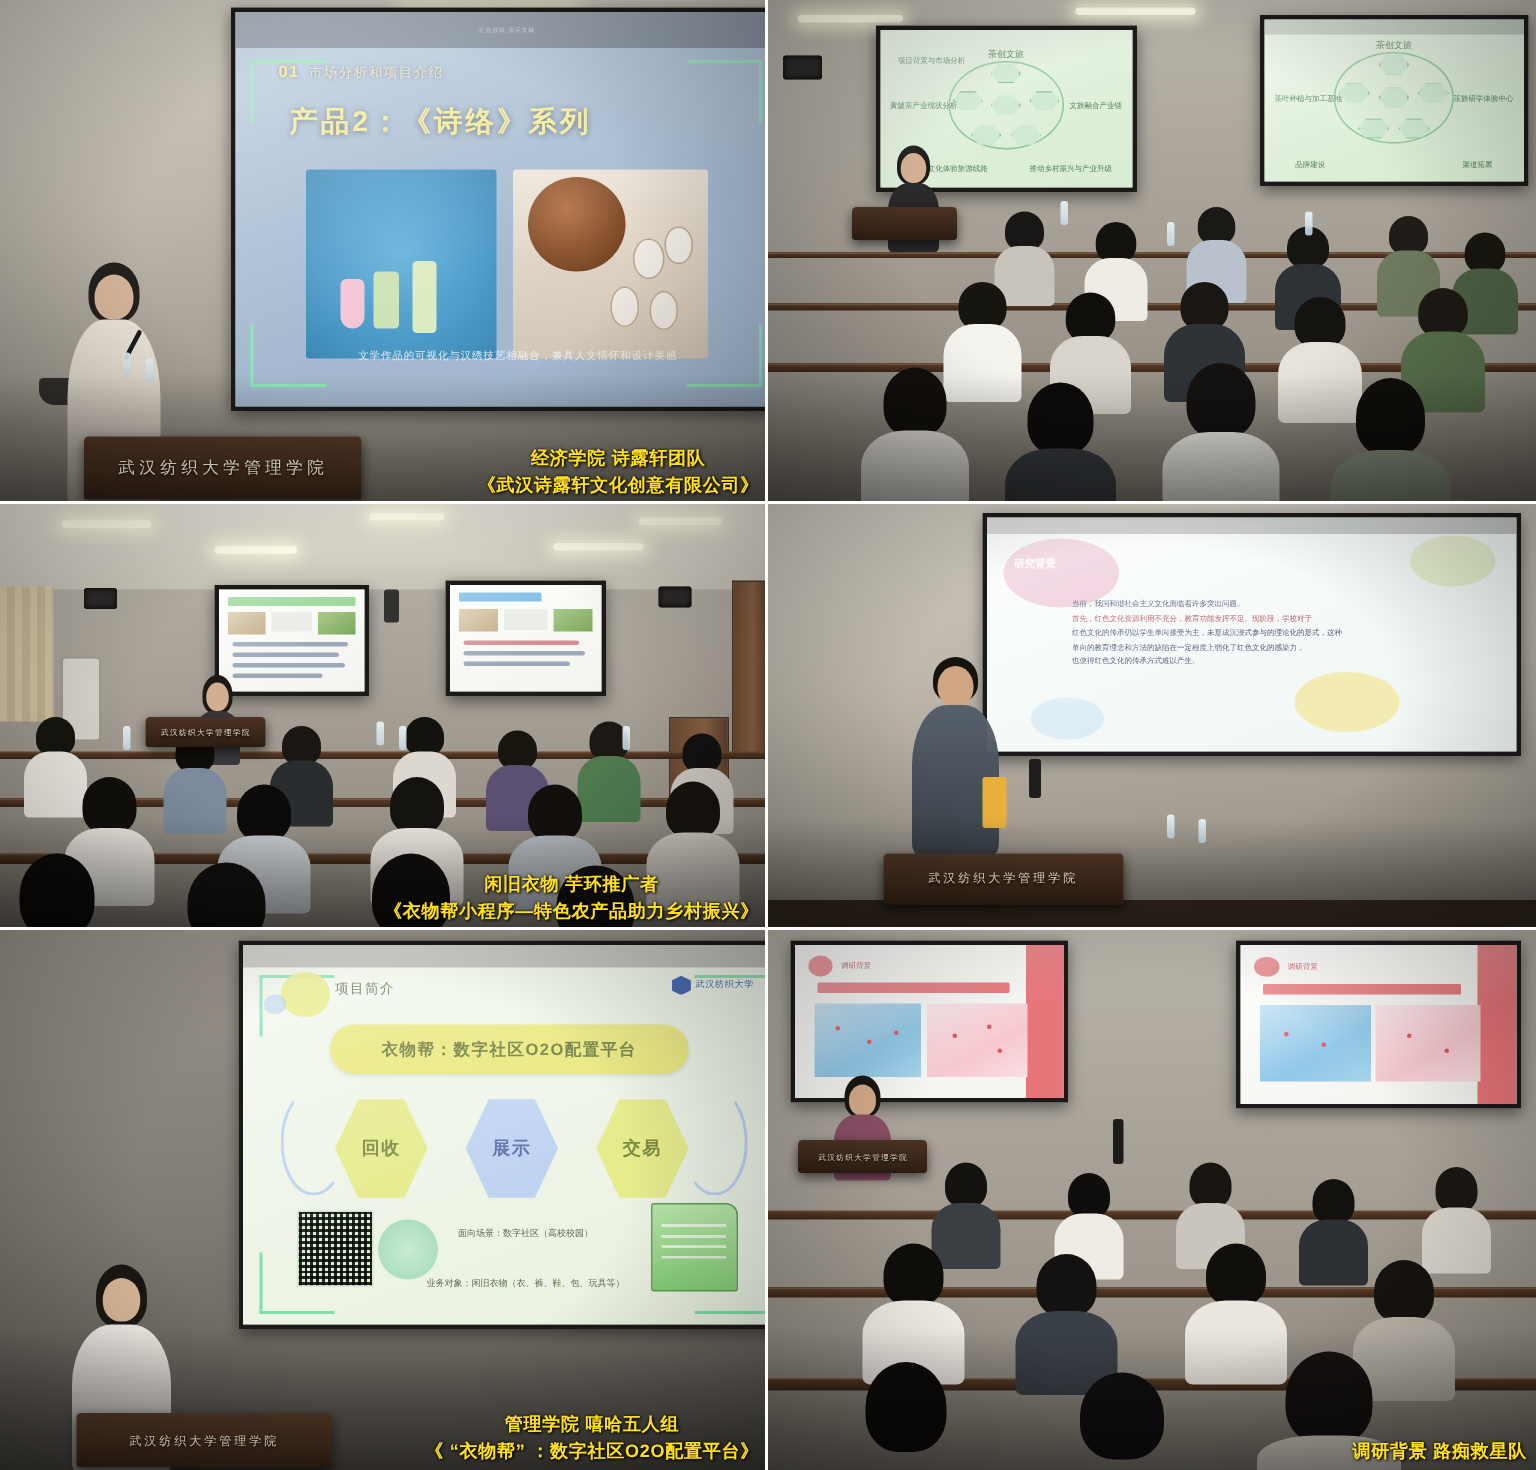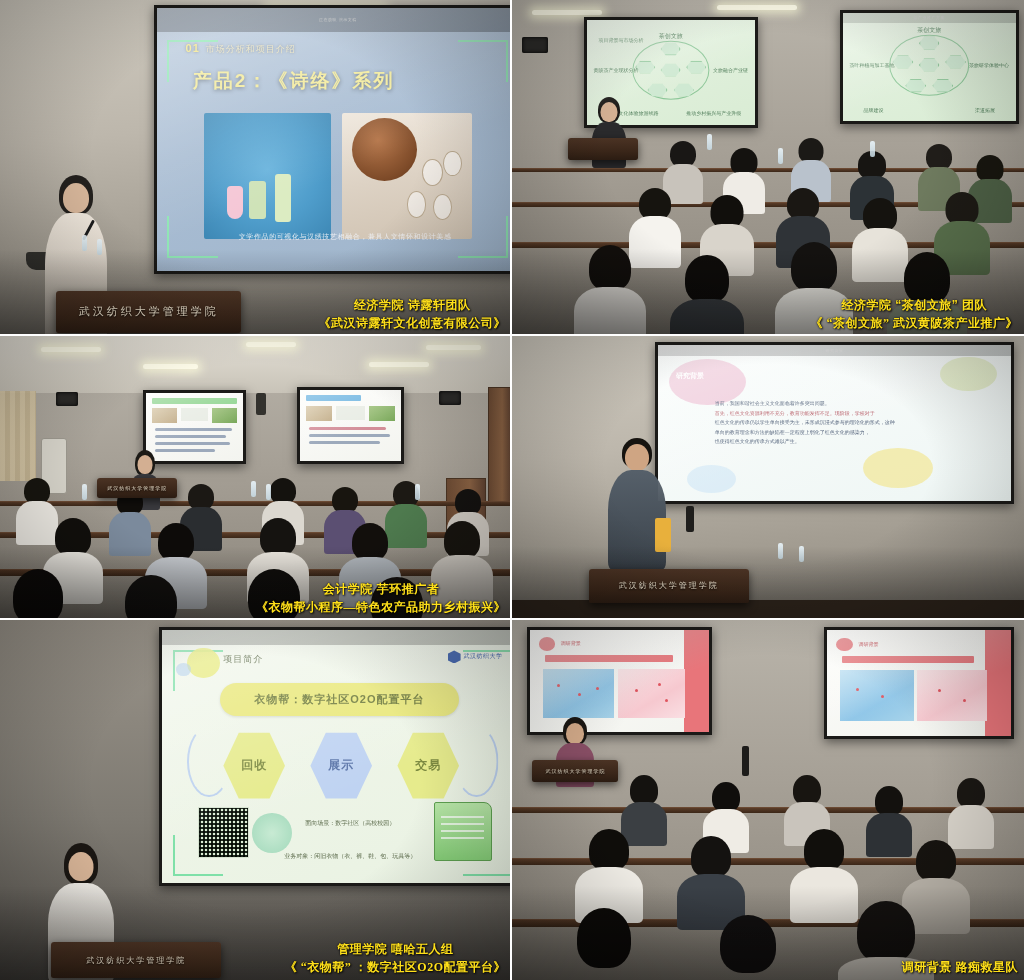--- a/index.html
+++ b/index.html
@@ -306,21 +306,21 @@
   
   .caption {
     position: absolute; right: 6px; bottom: 4px;
     z-index: 70; text-align: center;
     color: #ffe01a;
     font-size: 12px; font-weight: bold;
     line-height: 1.45; letter-spacing: .5px;
     text-shadow: 0 0 2px rgba(0,0,0,.95), 1px 1px 2px rgba(0,0,0,.9);
     white-space: nowrap;
   }
-  .caption .l2 { display: block; font-family: Liberation Serif, serif; }
+  .caption .l2 { display: block; }
 </style>
 </head>
 <body>
 
 <div id="collage">
 
   <div class="cell">
     <div class="scene">
       <div class="wall"></div>
       <div class="tube" style="left:52%;top:2%;width:120px;"></div>
@@ -507,24 +507,20 @@
         <div class="hair" style="top:0;width:46px;height:50px;background:#141210;"></div>
         <div class="torso" style="top:46px;width:78px;height:62px;background:#f3f1ea;"></div>
       </div>
       <div class="person" style="left:76%;top:75%;width:52px;height:92px;">
         <div class="hair" style="top:0;width:46px;height:52px;background:#100e0b;"></div>
         <div class="torso" style="top:48px;width:80px;height:62px;background:#8f9a85;"></div>
       </div>
 
       <div class="floorshadow"></div>
       <div class="vignette"></div>
-    </div>
-    <div class="caption">
-      <span>经济学院 “茶创文旅” 团队</span>
-      <span class="l2">《 “茶创文旅” 武汉黄陂茶产业推广》</span>
     </div>
   </div>
 
   <div class="cell">
     <div class="scene">
       <div class="wall dim"></div>
       <div class="ceiling"></div>
       <div class="tube" style="left:8%;top:4%;width:60px;"></div>
       <div class="tube" style="left:28%;top:10%;width:55px;"></div>
       <div class="tube" style="left:48%;top:2%;width:50px;"></div>
@@ -645,21 +641,21 @@
         <div class="hair" style="top:0;width:52px;height:56px;background:#100e0c;"></div>
       </div>
       <div class="person" style="left:72%;top:85%;width:56px;height:56px;">
         <div class="hair" style="top:0;width:52px;height:54px;background:#15120f;"></div>
       </div>
 
       <div class="floorshadow"></div>
       <div class="vignette"></div>
     </div>
     <div class="caption">
-      <span>会计学院 芋环推广者</span>
+      <span>闲旧衣物 芋环推广者</span>
       <span class="l2">《衣物帮小程序—特色农产品助力乡村振兴》</span>
     </div>
   </div>
 
   <div class="cell right">
     <div class="scene">
       <div class="wall"></div>
 
       <div class="screen" style="left:28%;top:2%;width:70%;height:57%;">
         <div class="slide pinkish">

